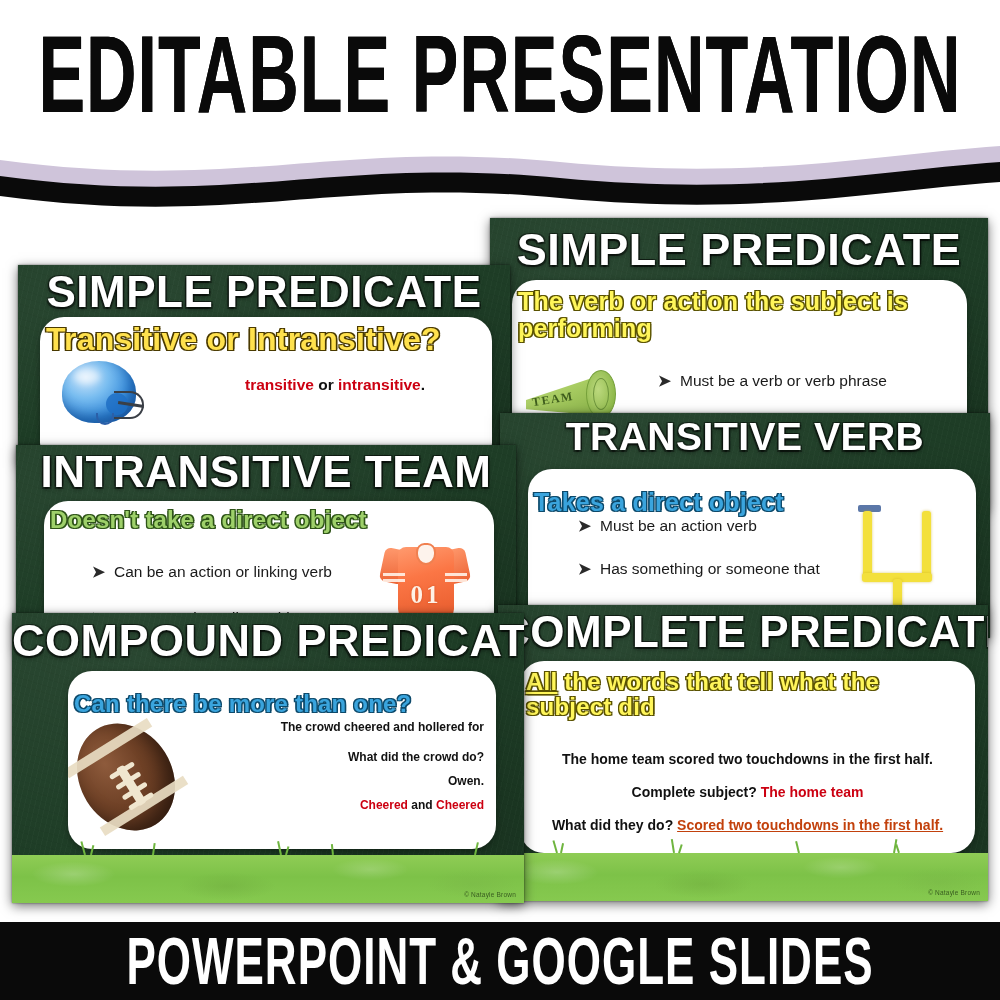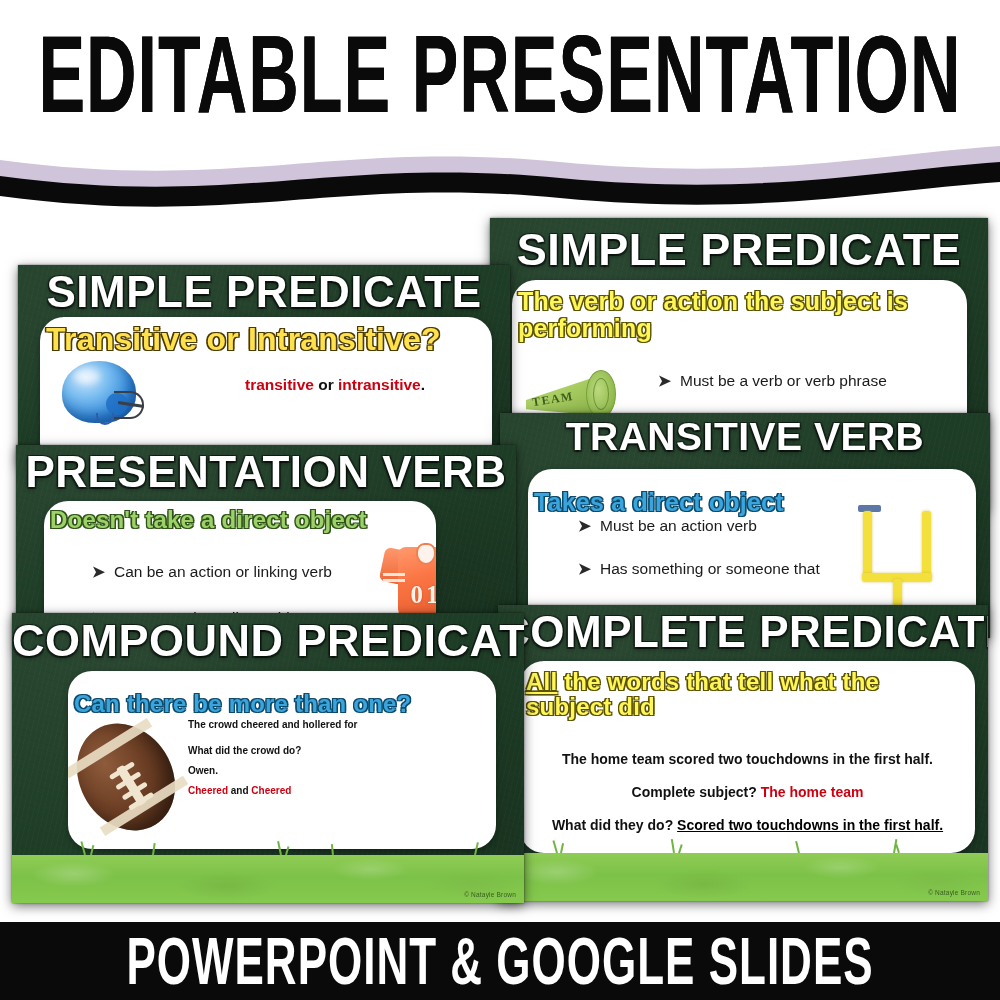--- a/index.html
+++ b/index.html
@@ -104,21 +104,21 @@
   .hd-blue{ color:#3aa4dd;
     text-shadow:-1.4px -1.4px 0 #0d4a6b,1.4px -1.4px 0 #0d4a6b,-1.4px 1.4px 0 #0d4a6b,1.4px 1.4px 0 #0d4a6b;margin-top:14px; }
   .u-dec{ text-decoration:underline; }
 
   .body-text{
     position:absolute; color:#111;
     font-family:"Liberation Sans", sans-serif;
     font-weight:700;
   }
   .body-text .red{ color:#cc0011; }
-  .body-text .red-u{ color:#000000; text-decoration:underline;margin-top:47px; }
+  .body-text .red-u{ color:#c2410c; text-decoration:underline;margin-top:47px; }
 
   .bullets{
     position:absolute; color:#1a1a1a; font-weight:400;
     font-family:"Liberation Sans", sans-serif;
   }
   .bullet{ display:flex; align-items:flex-start; white-space:nowrap; }
   .bullet .arrow{ color:#2a2a2a; margin-right:9px; font-weight:700; }
 
   
   .grass{
@@ -351,22 +351,22 @@
         <div class="gp gp-ul"></div>
         <div class="gp gp-ur"></div>
         <div class="gp gp-cross"></div>
         <div class="gp gp-base"></div>
         <div class="gp-foot"></div>
       </div>
     </div>
   </div>
 
   <div class="slide" style="left:16px; top:250px; width:500px; height:205px;">
-    <div class="slide-title" style="top:2px; font-size:44px;">PRESENTATION VERB</div>
-    <div class="card" style="left:28px; top:56px; width:392px; height:152px;">
+    <div class="slide-title" style="top:2px; font-size:44px;">INTRANSITIVE TEAM</div>
+    <div class="card" style="left:28px; top:56px; width:450px; height:152px;">
       <div class="card-heading hd-green" style="top:6px; font-size:24px;">Doesn't take a direct object</div>
       <div class="bullets" style="left:48px; top:62px; font-size:15.5px;">
         <div class="bullet" style="margin-bottom:28px;">
           <span class="arrow">➤</span>
           <span>Can be an action or linking verb</span>
         </div>
         <div class="bullet">
           <span class="arrow">➤</span>
           <span>Does not take a direct object</span>
         </div>
@@ -420,21 +420,21 @@
       <div class="art football" style="left:12px; top:50px; width:92px; height:112px;">
         <div class="fb-body"></div>
         <div class="fb-band b1"></div>
         <div class="fb-band b2"></div>
         <div class="fb-lace"></div>
         <div class="fb-st" style="top:46px;"></div>
         <div class="fb-st" style="top:58px;"></div>
         <div class="fb-st" style="top:70px;"></div>
         <div class="fb-st" style="top:82px;"></div>
       </div>
-      <div class="body-text" style="left:120px; top:44px; width:296px; text-align:left; font-size:10px; line-height:2.0;">
+      <div class="body-text" style="left:120px; top:44px; width:296px; text-align:right; font-size:12px; line-height:2.0;">
         <div>The crowd cheered and hollered for</div>
         <div style="margin-top:6px;">What did the crowd do?</div>
         <div>Owen.</div>
         <div>
           <span class="red">Cheered</span><span> and </span><span class="red">Cheered</span>
         </div>
       </div>
     </div>
     <div class="grass" style="height:48px;">
       <div class="blade" style="left:72px;  height:14px; transform:rotate(-15deg);"></div>

